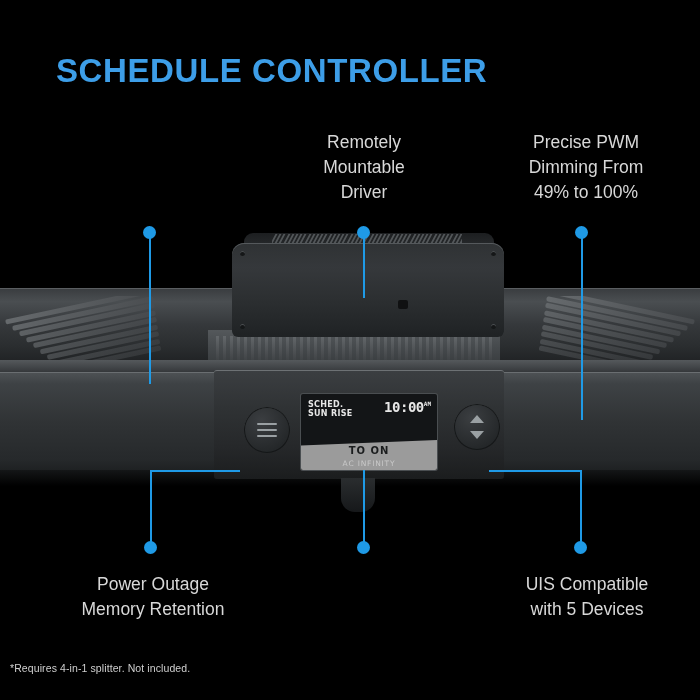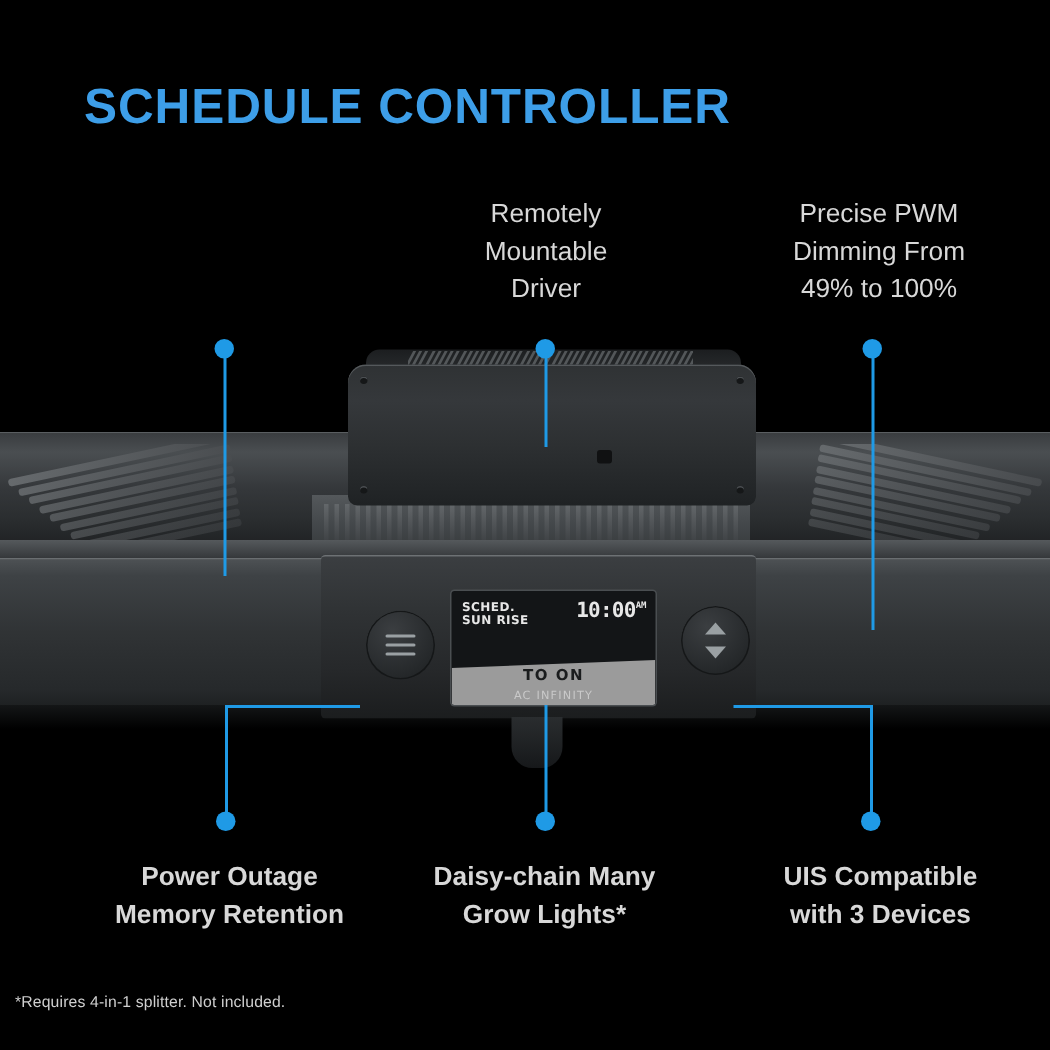--- a/index.html
+++ b/index.html
@@ -34,21 +34,21 @@
   .callout {
     position: absolute;
     color: #d8d8d8;
     font-size: 17.5px;
     line-height: 25px;
     text-align: center;
     white-space: pre-line;
     font-weight: 300;
   }
   .callout.top   { top: 130px; }
-  .callout.bot   { top: 572px; font-weight: bold; }
+  .callout.bot   { top: 572px; }
 
   .c-tl { left: 26px;  width: 256px; }
   .c-tm { left: 268px; width: 192px; }
   .c-tr { left: 474px; width: 224px; }
   .c-bl { left: 38px;  width: 230px; }
   .c-bm { left: 268px; width: 190px; }
   .c-br { left: 478px; width: 218px; }
 
   
   .footnote {
@@ -503,19 +503,17 @@
 
   <div class="callout top c-tm">Remotely
 Mountable
 Driver</div>
   <div class="callout top c-tr">Precise PWM
 Dimming From
 49% to 100%</div>
 
   <div class="callout bot c-bl">Power Outage
 Memory Retention</div>
-  <div class="callout bot c-bm">Daisy-chain Many
-Grow Lights*</div>
   <div class="callout bot c-br">UIS Compatible
-with 3 Devices</div>
+with 5 Devices</div>
 
   <div class="footnote">*Requires 4-in-1 splitter. Not included.</div>
 </div>
 
 </body></html>

